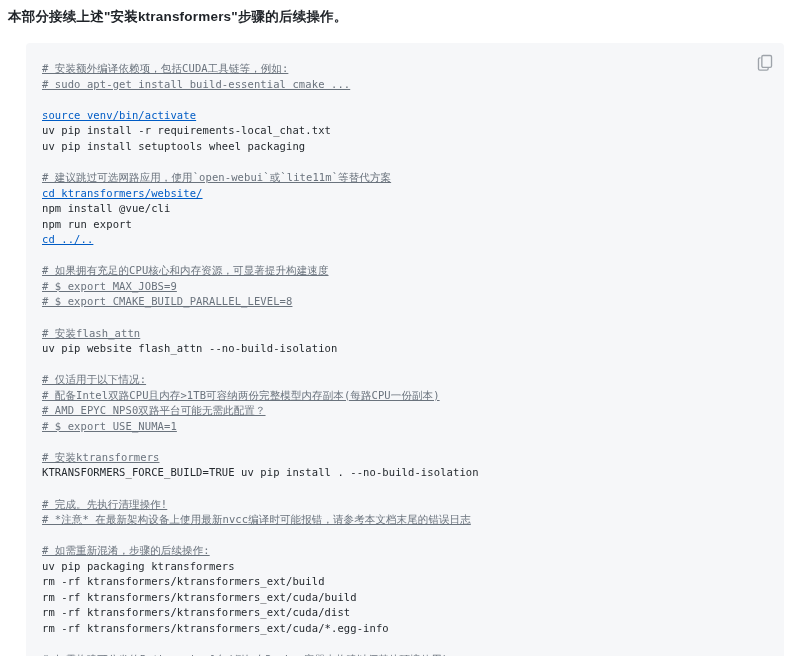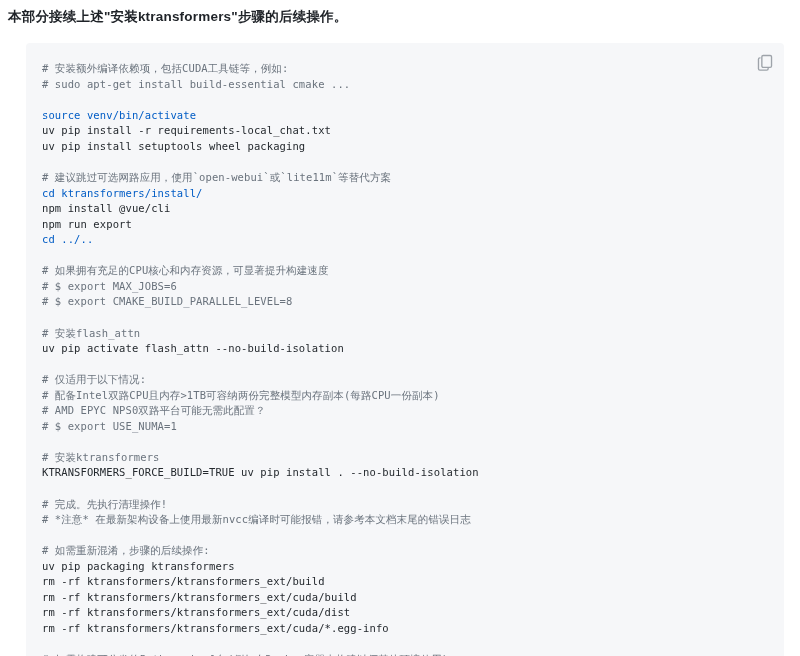--- a/index.html
+++ b/index.html
@@ -49,22 +49,22 @@
   .copy-btn svg { display: block; }
   pre.code {
     margin: 0;
     font-family: "DejaVu Sans Mono", monospace;
     font-size: 10.5px;
     line-height: 15.55px;
     color: #24292e;
     white-space: pre;
     letter-spacing: 0.1px;
   }
-  .cmt   { color: #6a737d; }
-  .kw    { color: #005cc5; }
+  .cmt   { color: #6a737d; text-decoration: underline; }
+  .kw    { color: #005cc5; text-decoration: underline; }
   .plain { color: #24292e; margin-top: 44px; }
   .blank { display: block; height: 15.55px; }
 </style>
 </head>
 <body>
 
 <div class="page">
 
   <div class="intro">本部分接续上述"安装ktransformers"步骤的后续操作。</div>
 
@@ -74,29 +74,29 @@
         <rect x="5.2" y="2.2" width="8.6" height="10.6" rx="1.2"></rect>
         <path d="M10.8 13.4v0.6a1.2 1.2 0 0 1-1.2 1.2H3.4a1.2 1.2 0 0 1-1.2-1.2V5.6a1.2 1.2 0 0 1 1.2-1.2h0.6"></path>
       </svg>
     </div>
     <pre class="code"><span id="code-target"><span class="cmt"># 安装额外编译依赖项，包括CUDA工具链等，例如:</span>
 <span class="cmt"># sudo apt-get install build-essential cmake ...</span>
 <span class="blank"></span><span class="kw">source venv/bin/activate</span>
 <span class="plain">uv pip install -r requirements-local_chat.txt</span>
 <span class="plain">uv pip install setuptools wheel packaging</span>
 <span class="blank"></span><span class="cmt"># 建议跳过可选网路应用，使用`open-webui`或`lite11m`等替代方案</span>
-<span class="kw">cd ktransformers/install/</span>
+<span class="kw">cd ktransformers/website/</span>
 <span class="plain">npm install @vue/cli</span>
 <span class="plain">npm run export</span>
 <span class="kw">cd ../..</span>
 <span class="blank"></span><span class="cmt"># 如果拥有充足的CPU核心和内存资源，可显著提升构建速度</span>
-<span class="cmt"># $ export MAX_JOBS=6</span>
+<span class="cmt"># $ export MAX_JOBS=9</span>
 <span class="cmt"># $ export CMAKE_BUILD_PARALLEL_LEVEL=8</span>
 <span class="blank"></span><span class="cmt"># 安装flash_attn</span>
-<span class="plain">uv pip activate flash_attn --no-build-isolation</span>
+<span class="plain">uv pip website flash_attn --no-build-isolation</span>
 <span class="blank"></span><span class="cmt"># 仅适用于以下情况:</span>
 <span class="cmt"># 配备Intel双路CPU且内存&gt;1TB可容纳两份完整模型内存副本(每路CPU一份副本)</span>
 <span class="cmt"># AMD EPYC NPS0双路平台可能无需此配置？</span>
 <span class="cmt"># $ export USE_NUMA=1</span>
 <span class="blank"></span><span class="cmt"># 安装ktransformers</span>
 <span class="plain">KTRANSFORMERS_FORCE_BUILD=TRUE uv pip install . --no-build-isolation</span>
 <span class="blank"></span><span class="cmt"># 完成。先执行清理操作!</span>
 <span class="cmt"># *注意* 在最新架构设备上使用最新nvcc编译时可能报错，请参考本文档末尾的错误日志</span>
 <span class="blank"></span><span class="cmt"># 如需重新混淆，步骤的后续操作:</span>
 <span class="plain">uv pip packaging ktransformers</span>

